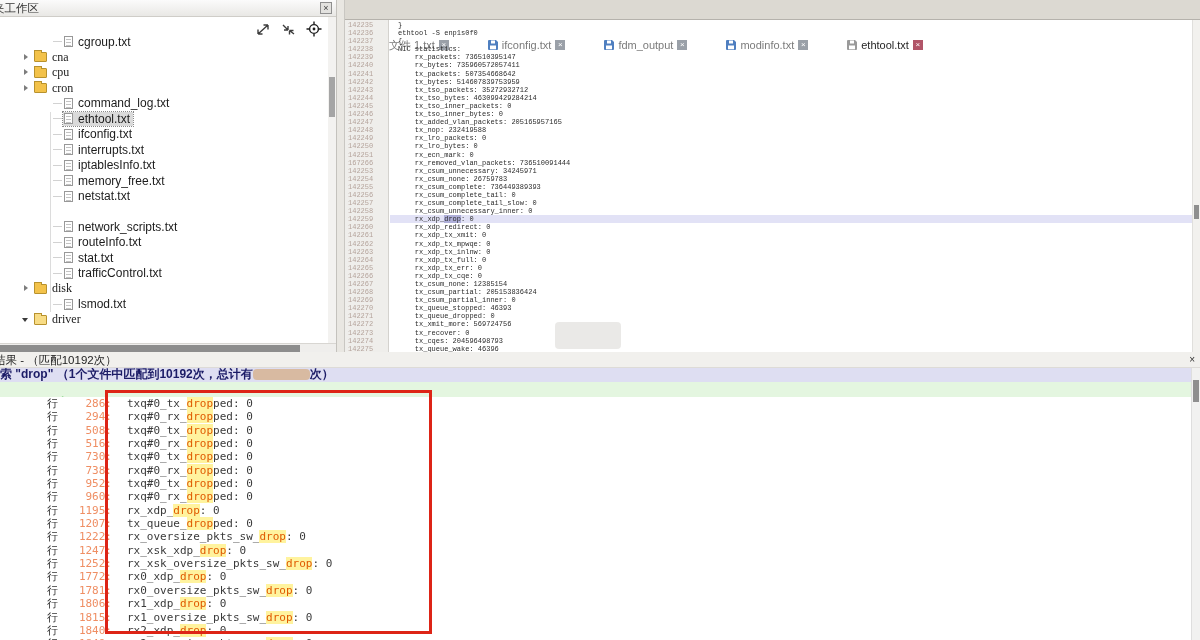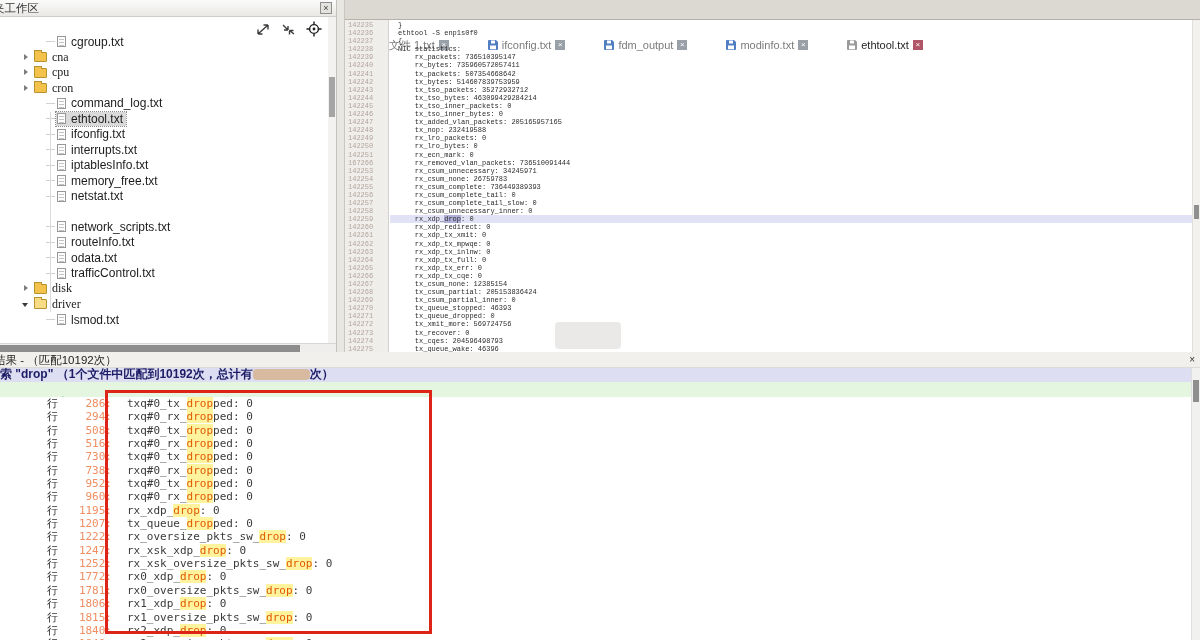--- a/index.html
+++ b/index.html
@@ -11,21 +11,21 @@
   .ws-titlebar { height:17px; background:linear-gradient(#fbfbfb,#e9e8e5); border-bottom:1px solid #cfcdc8; position:relative; overflow:hidden; }
   .ws-title { margin-left:-7px; line-height:17px; font-size:11.5px; color:#333; white-space:nowrap; }
   .ws-close { position:absolute; right:4px; top:2px; width:12px; height:12px; border:1px solid #8f8f8f; background:#e3e2df; color:#444; font-size:9px; line-height:10px; text-align:center; cursor:default; }
   .ws-toolbar { position:absolute; top:21px; right:14px; display:flex; gap:10px; align-items:center; z-index:5; }
   .ws-toolbar svg { display:block; }
 
   #tree { position:absolute; left:0; top:17px; right:8px; bottom:9px; overflow:hidden; padding-top:17px; background:#fff; }
   .guide-v { position:absolute; width:1px; background:#dcdcdc; }
   .trow { height:15.45px; display:flex; align-items:center; font-size:12px; color:#1c1c1c; white-space:nowrap; }
   .trow.depth1 { padding-left:22px;font-family:Liberation Serif, serif; }
-  .trow.depth2 { padding-left:46px; }
+  .trow.depth2 { padding-left:21px;margin-left:32px; }
   .trow.gap { visibility:hidden; }
   .hguide { width:9px; height:1px; background:#d2d2d2; margin-right:2px; flex:none; }
   .tw { width:9px; height:9px; margin-right:3px; flex:none; position:relative; }
   .tw.c::before { content:""; position:absolute; left:2px; top:1px; border-left:4px solid #7d7d7d; border-top:3.5px solid transparent; border-bottom:3.5px solid transparent; }
   .tw.e::before { content:""; position:absolute; left:0; top:3px; border-top:4px solid #3a3a3a; border-left:3.5px solid transparent; border-right:3.5px solid transparent; }
   .icon-folder { width:13px; height:10px; background:#f3c24a; border:1px solid #b8922e; border-radius:1px; position:relative; margin-right:5px; flex:none; }
   .icon-folder::before { content:""; position:absolute; top:-3px; left:-1px; width:6px; height:2px; background:#f3c24a; border:1px solid #b8922e; border-bottom:none; }
   .icon-folder.open { background:#f8dc85; }
   .icon-folder.open::before { background:#f8dc85; }
   .icon-file { width:9px; height:11px; background:#fefefe; border:1px solid #989898; margin-right:5px; flex:none; position:relative; }
@@ -171,41 +171,41 @@
         <span>network_scripts.txt</span>
       </div>
       <div class="trow depth2">
         <span class="hguide"></span>
         <span class="icon-file"></span>
         <span>routeInfo.txt</span>
       </div>
       <div class="trow depth2">
         <span class="hguide"></span>
         <span class="icon-file"></span>
-        <span>odata.txt</span>
+        <span>stat.txt</span>
       </div>
       <div class="trow depth2">
         <span class="hguide"></span>
         <span class="icon-file"></span>
         <span>trafficControl.txt</span>
       </div>
       <div class="trow depth1">
         <span class="tw c"></span>
         <span class="icon-folder"></span>
         <span>disk</span>
       </div>
+      <div class="trow depth2">
+        <span class="hguide"></span>
+        <span class="icon-file"></span>
+        <span>lsmod.txt</span>
+      </div>
       <div class="trow depth1">
         <span class="tw e"></span>
         <span class="icon-folder open"></span>
         <span>driver</span>
-      </div>
-      <div class="trow depth2">
-        <span class="hguide"></span>
-        <span class="icon-file"></span>
-        <span>lsmod.txt</span>
       </div>
     </div>
   <div id="tree-vscroll">
       <div class="thumb"></div>
     </div>
   <div class="ws-hscroll">
       <div class="thumb"></div>
     </div>
 </div>
 

